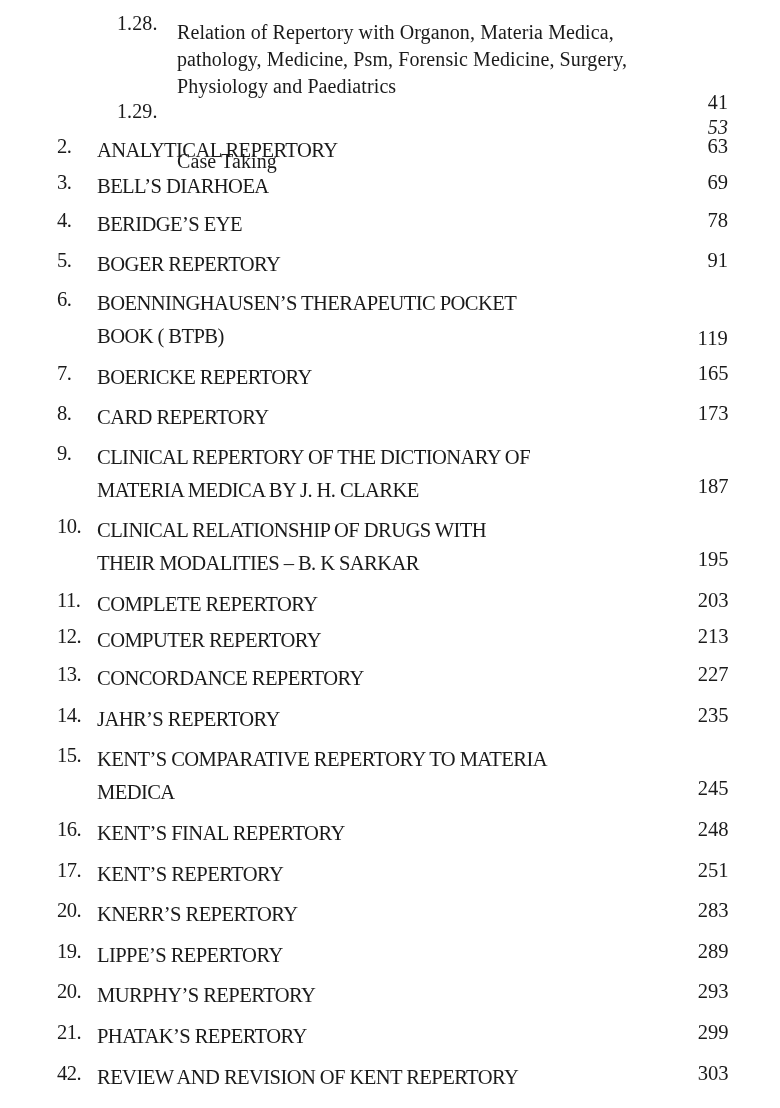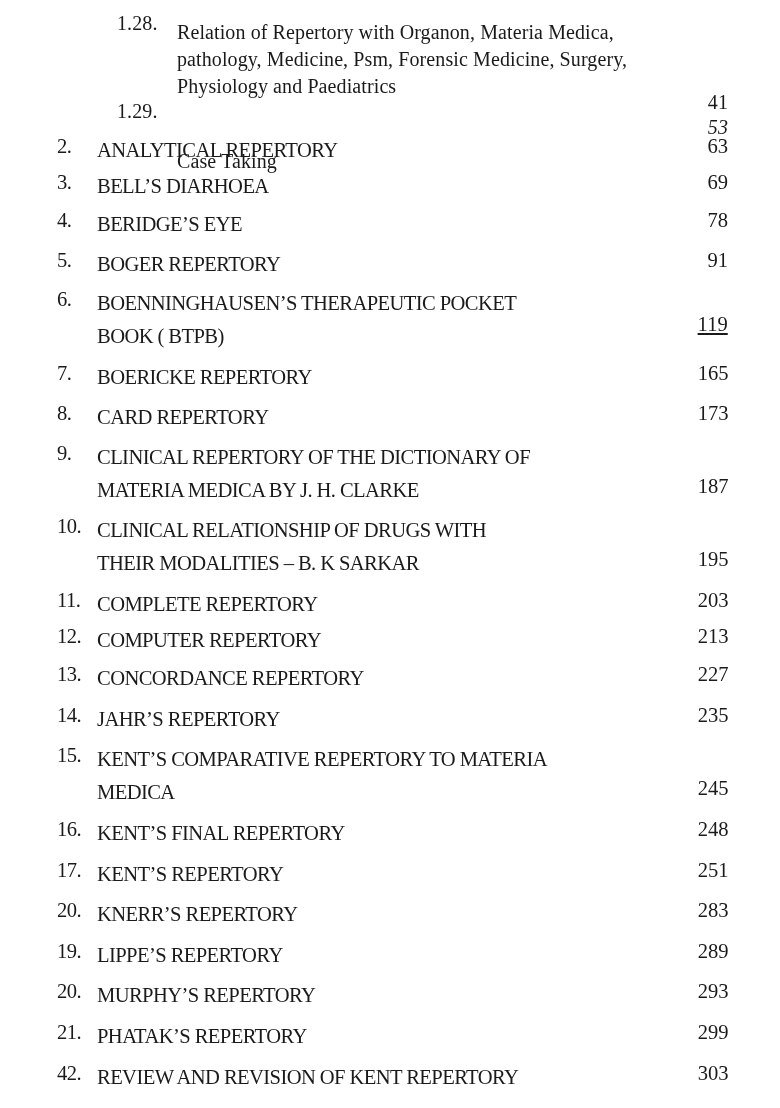--- a/index.html
+++ b/index.html
@@ -105,21 +105,21 @@
     <span class="title">BOGER REPERTORY</span>
     <span class="page">91</span>
   </div>
 
   <div class="entry main" style="top:287px;">
     <span class="num">6.</span>
     <span class="title">
       <span class="line">BOENNINGHAUSEN’S THERAPEUTIC POCKET</span>
       <span class="line">BOOK ( BTPB)</span>
     </span>
-    <span class="page" style="top:25px;text-decoration:underline;">119</span>
+    <span class="page" style="top:39px;">119</span>
   </div>
 
   <div class="entry main" style="top:361px;">
     <span class="num">7.</span>
     <span class="title">BOERICKE REPERTORY</span>
     <span class="page">165</span>
   </div>
 
   <div class="entry main" style="top:401px;">
     <span class="num">8.</span>

